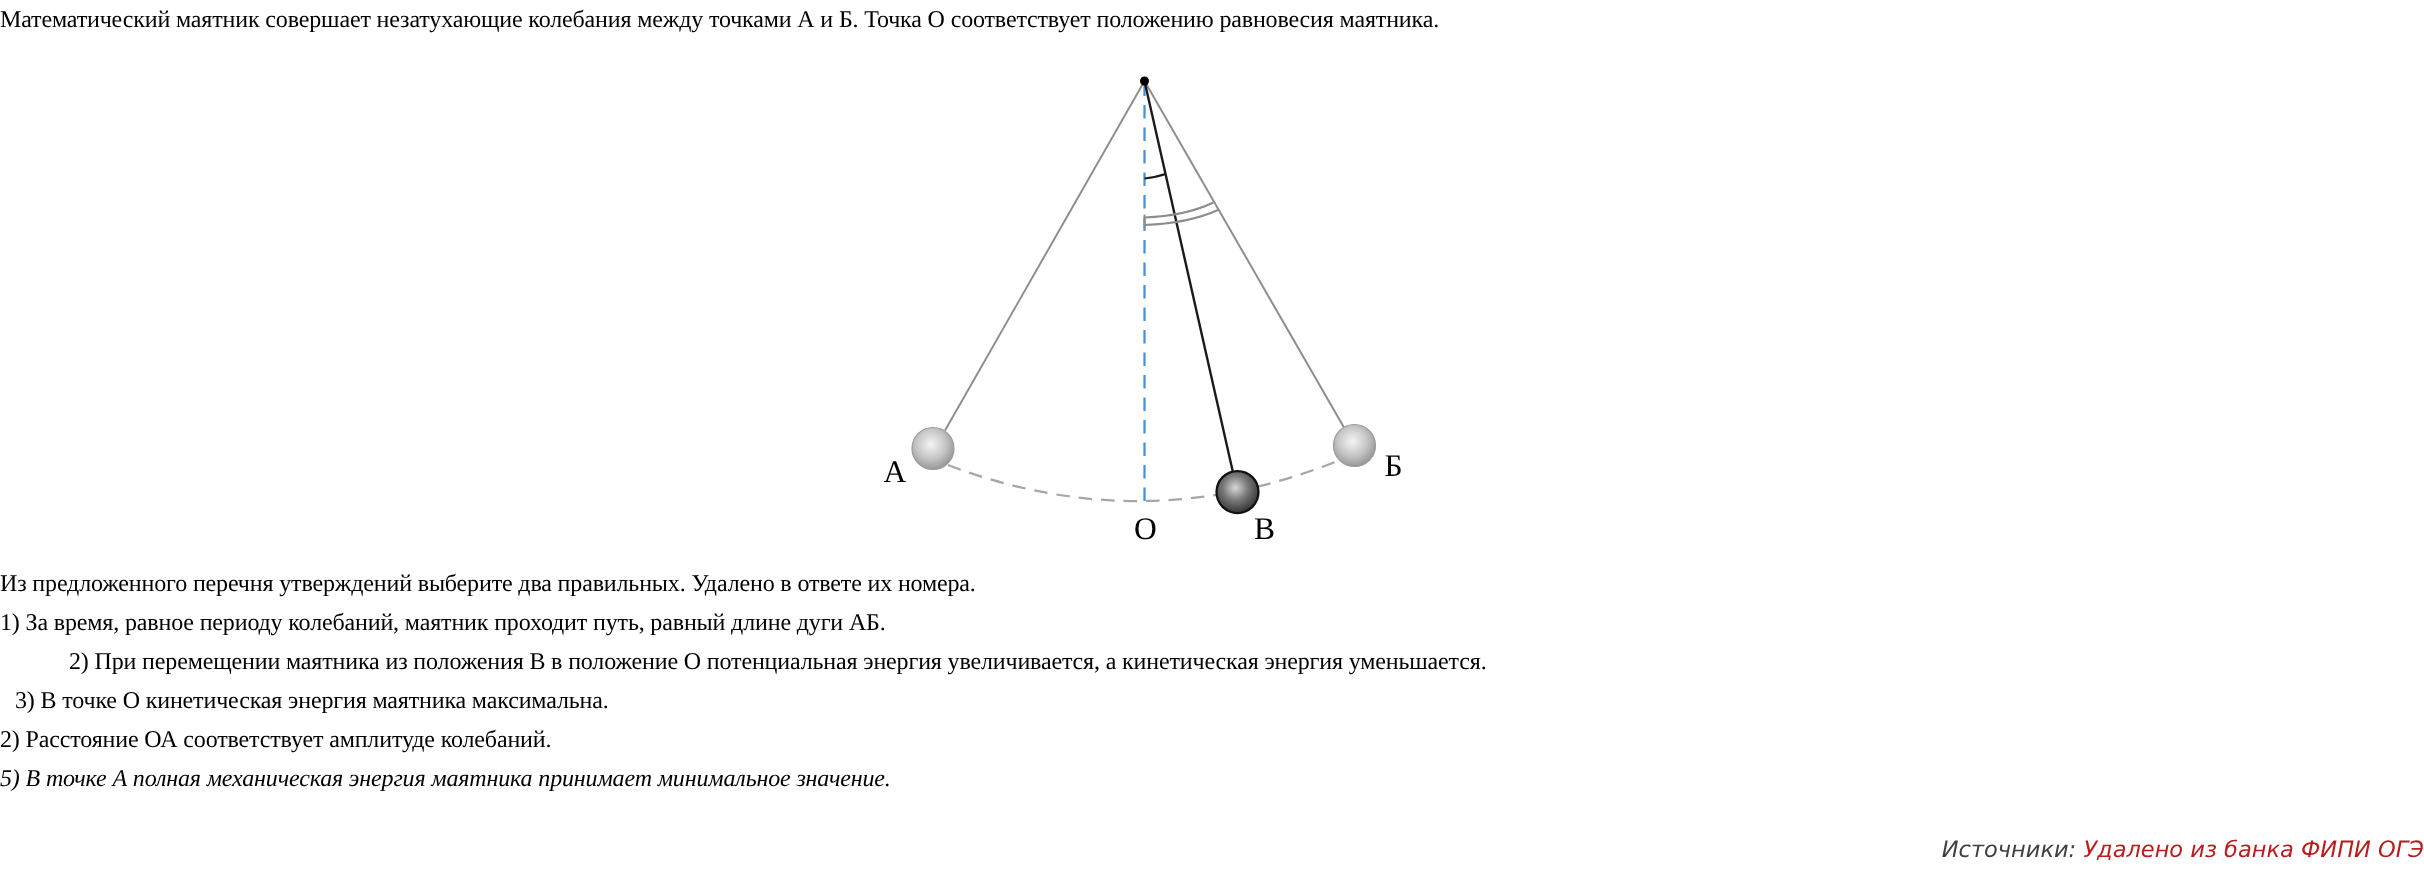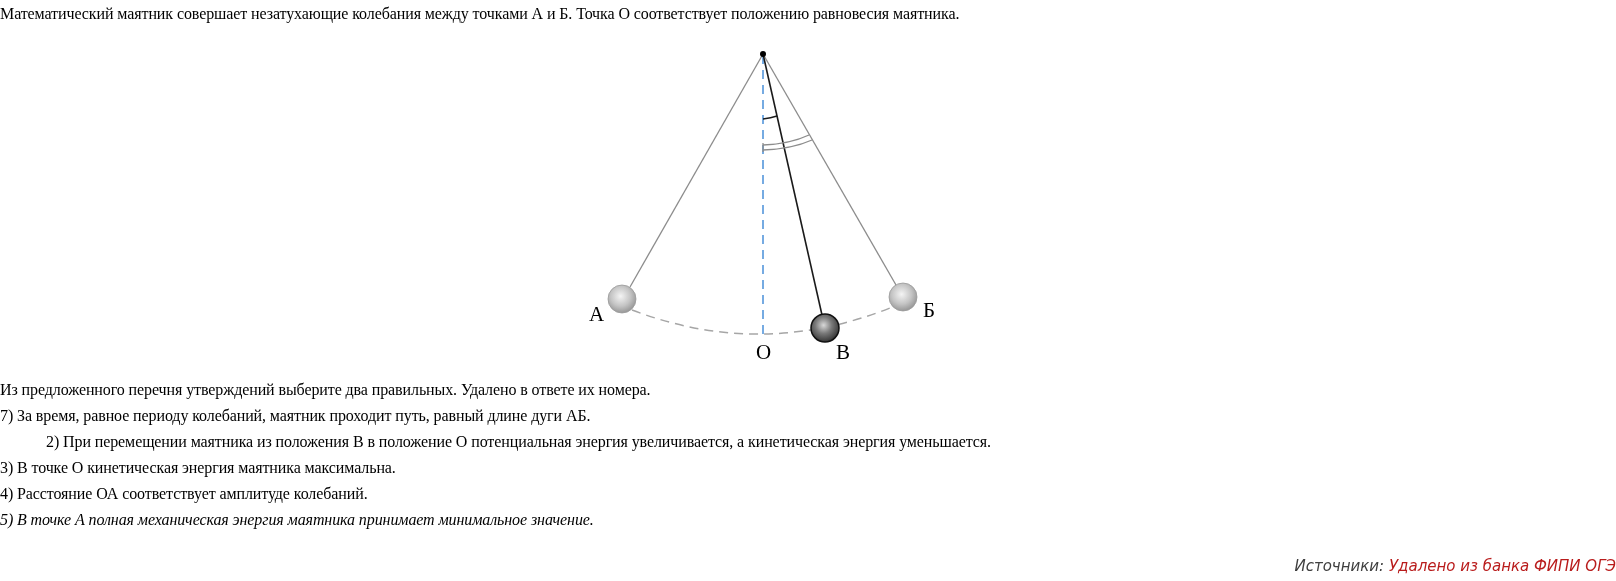--- a/index.html
+++ b/index.html
@@ -27,21 +27,21 @@
     #figure {
       position: absolute;
       left: 0;
       top: 0;
       width: 1616px;
       height: 370px;
     }
     #question { top: 377px; }
     #opt1 { top: 403px; }
     #opt2 { top: 429px; padding-left: 46px; }
-    #opt3 { top: 455px; }
+    #opt3 { top: 455px; margin-left: 10px; }
     #opt4 { top: 481px; }
     #opt5 { top: 507px; font-style: italic; }
     .source {
       position: absolute;
       right: 0;
       top: 556px;
       font-family: "DejaVu Sans", sans-serif;
       font-style: italic;
       font-size: 15px;
       line-height: 20px;
@@ -96,22 +96,22 @@
   <circle cx="903" cy="297" r="14" fill="url(#gLight)" stroke="#9a9a9a" stroke-width="0.8"></circle>
   <circle cx="825" cy="328" r="14" fill="url(#gDark)" stroke="#111" stroke-width="1.5"></circle>
 
   <text class="fig-label" x="589" y="321">А</text>
   <text class="fig-label" x="923" y="317">Б</text>
   <text class="fig-label" x="756" y="359">О</text>
   <text class="fig-label" x="836" y="359">В</text>
 </svg>
 
 <div class="line" id="question">Из предложенного перечня утверждений выберите два правильных. Удалено в ответе их номера.</div>
-<div class="line" id="opt1">7) За время, равное периоду колебаний, маятник проходит путь, равный длине дуги АБ.</div>
+<div class="line" id="opt1">1) За время, равное периоду колебаний, маятник проходит путь, равный длине дуги АБ.</div>
 <div class="line" id="opt2">2) При перемещении маятника из положения В в положение О потенциальная энергия увеличивается, а кинетическая энергия уменьшается.</div>
 <div class="line" id="opt3">3) В точке О кинетическая энергия маятника максимальна.</div>
-<div class="line" id="opt4">4) Расстояние ОА соответствует амплитуде колебаний.</div>
+<div class="line" id="opt4">2) Расстояние ОА соответствует амплитуде колебаний.</div>
 <div class="line" id="opt5">5) В точке А полная механическая энергия маятника принимает минимальное значение.</div>
 
 <div class="source">
   <span class="label">Источники:</span>
   <span class="value">Удалено из банка ФИПИ ОГЭ</span>
 </div>
 
 </body></html>

